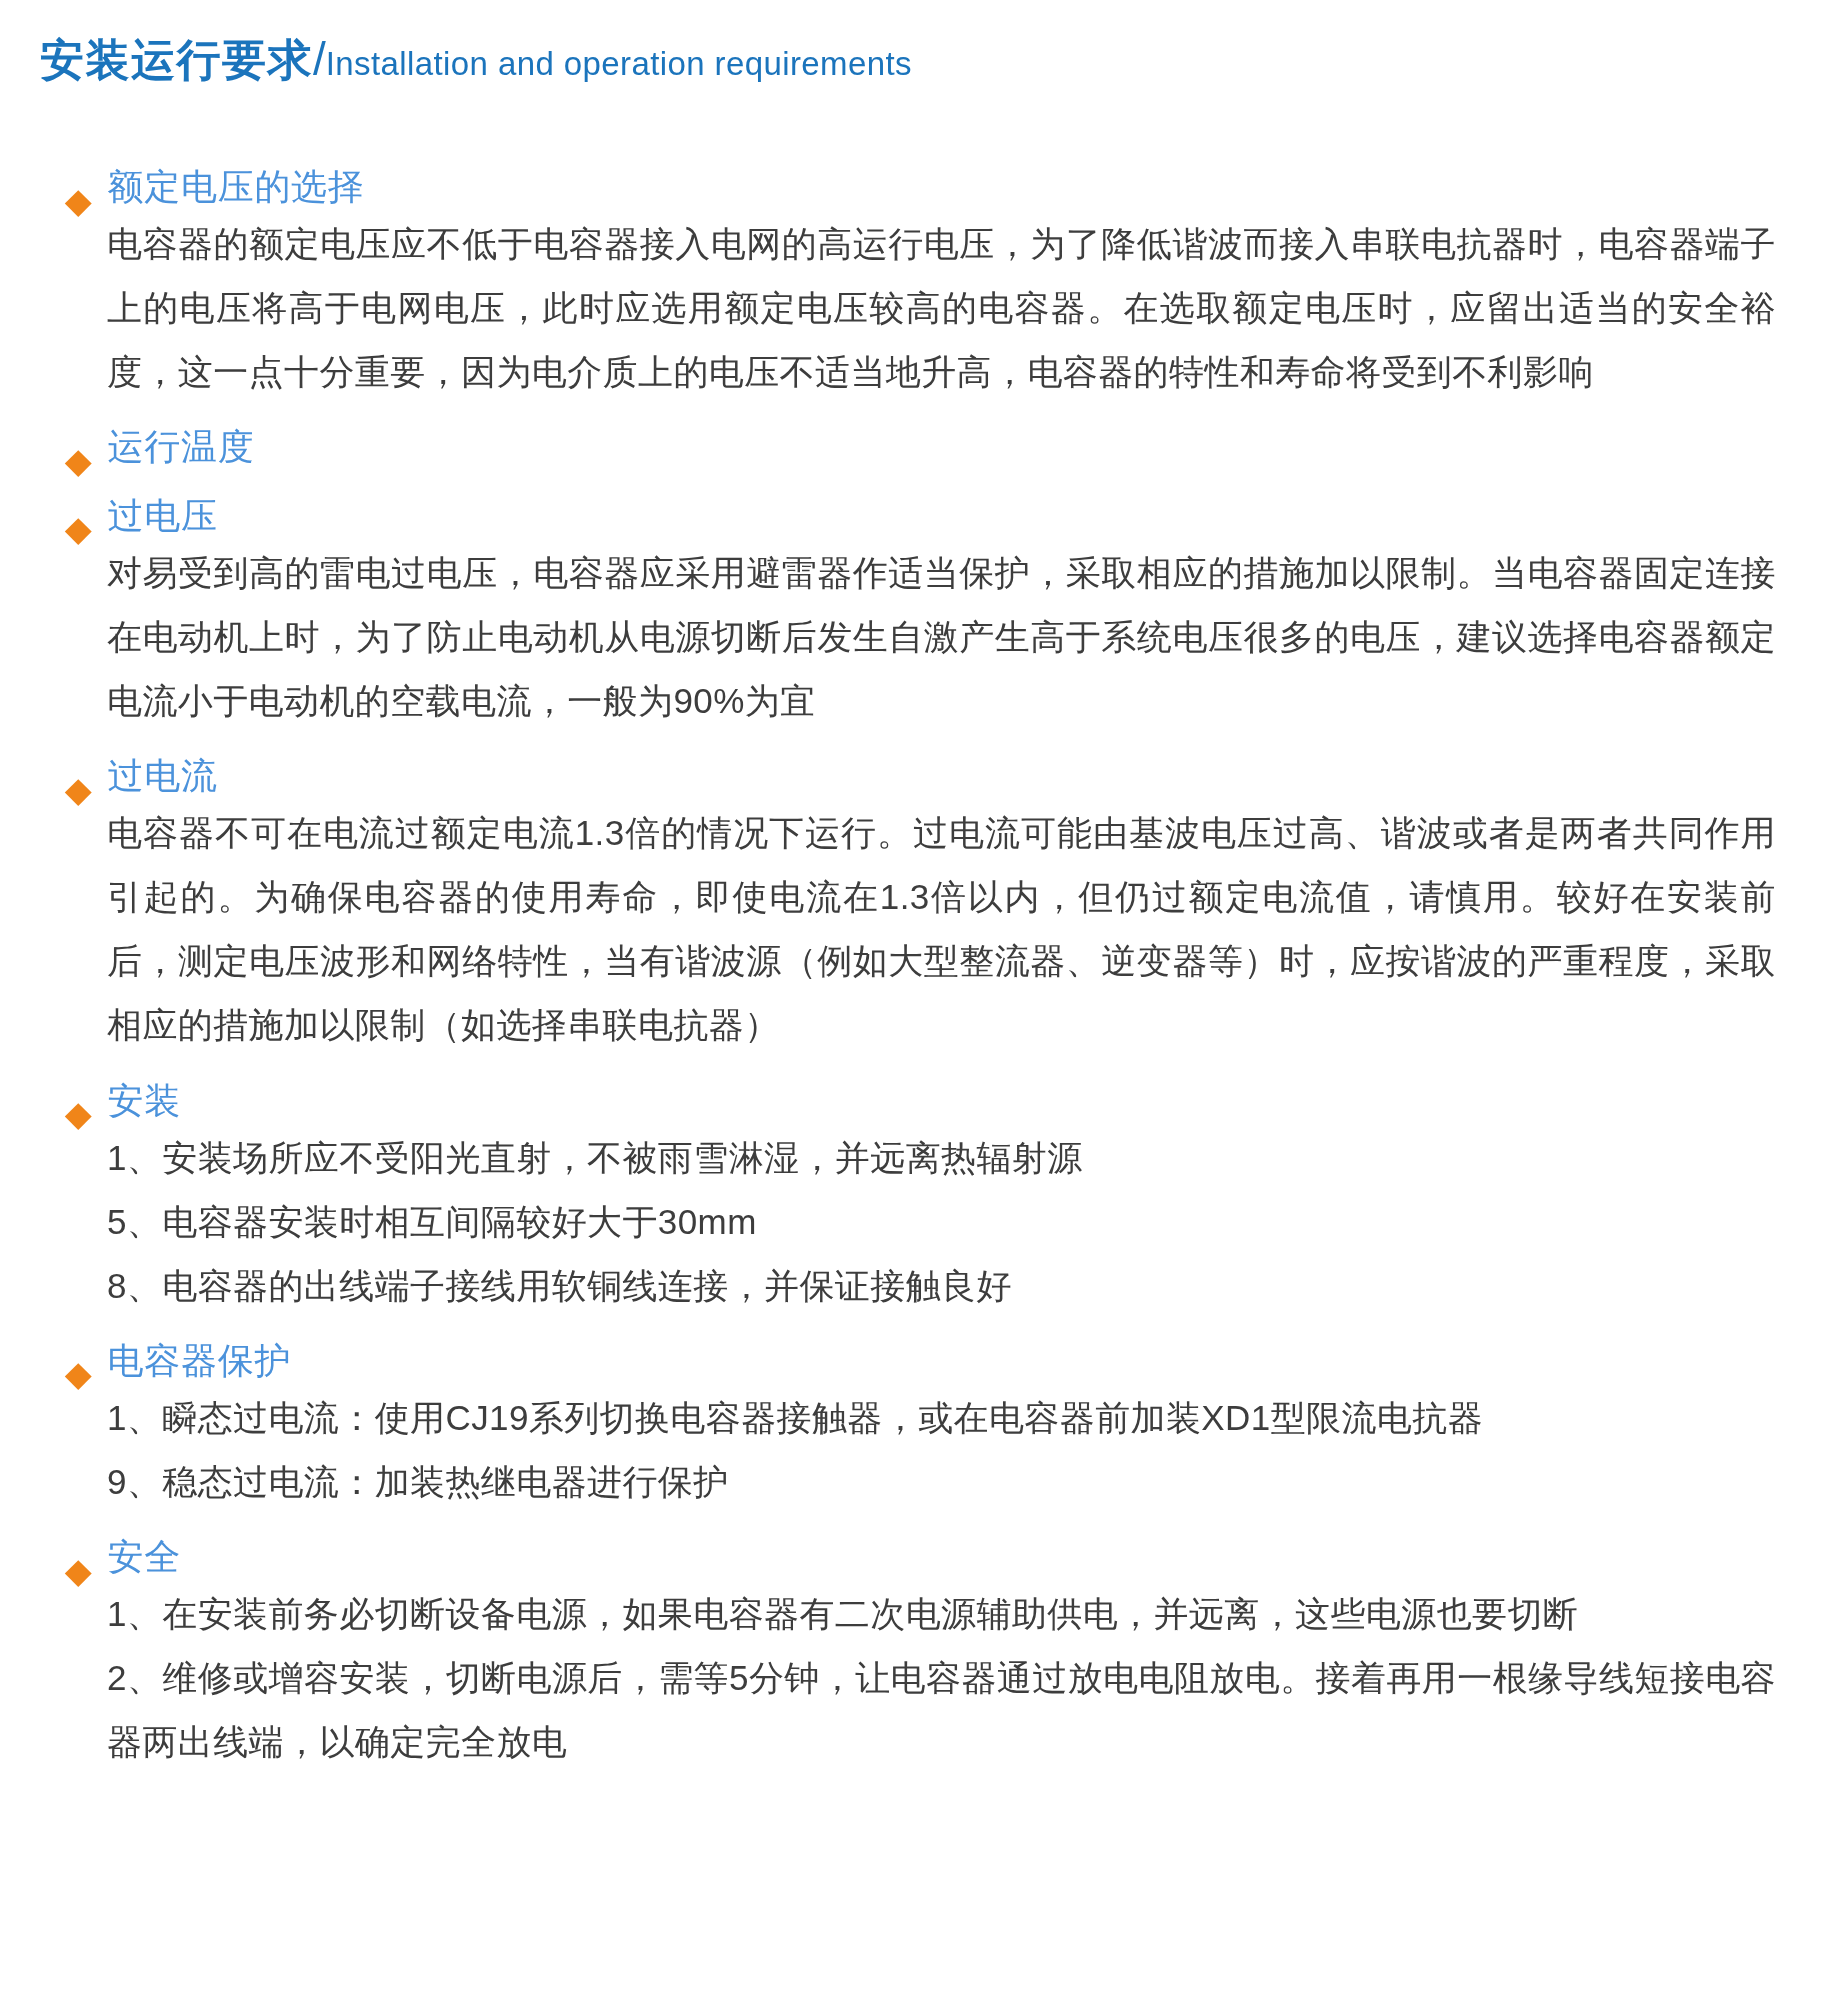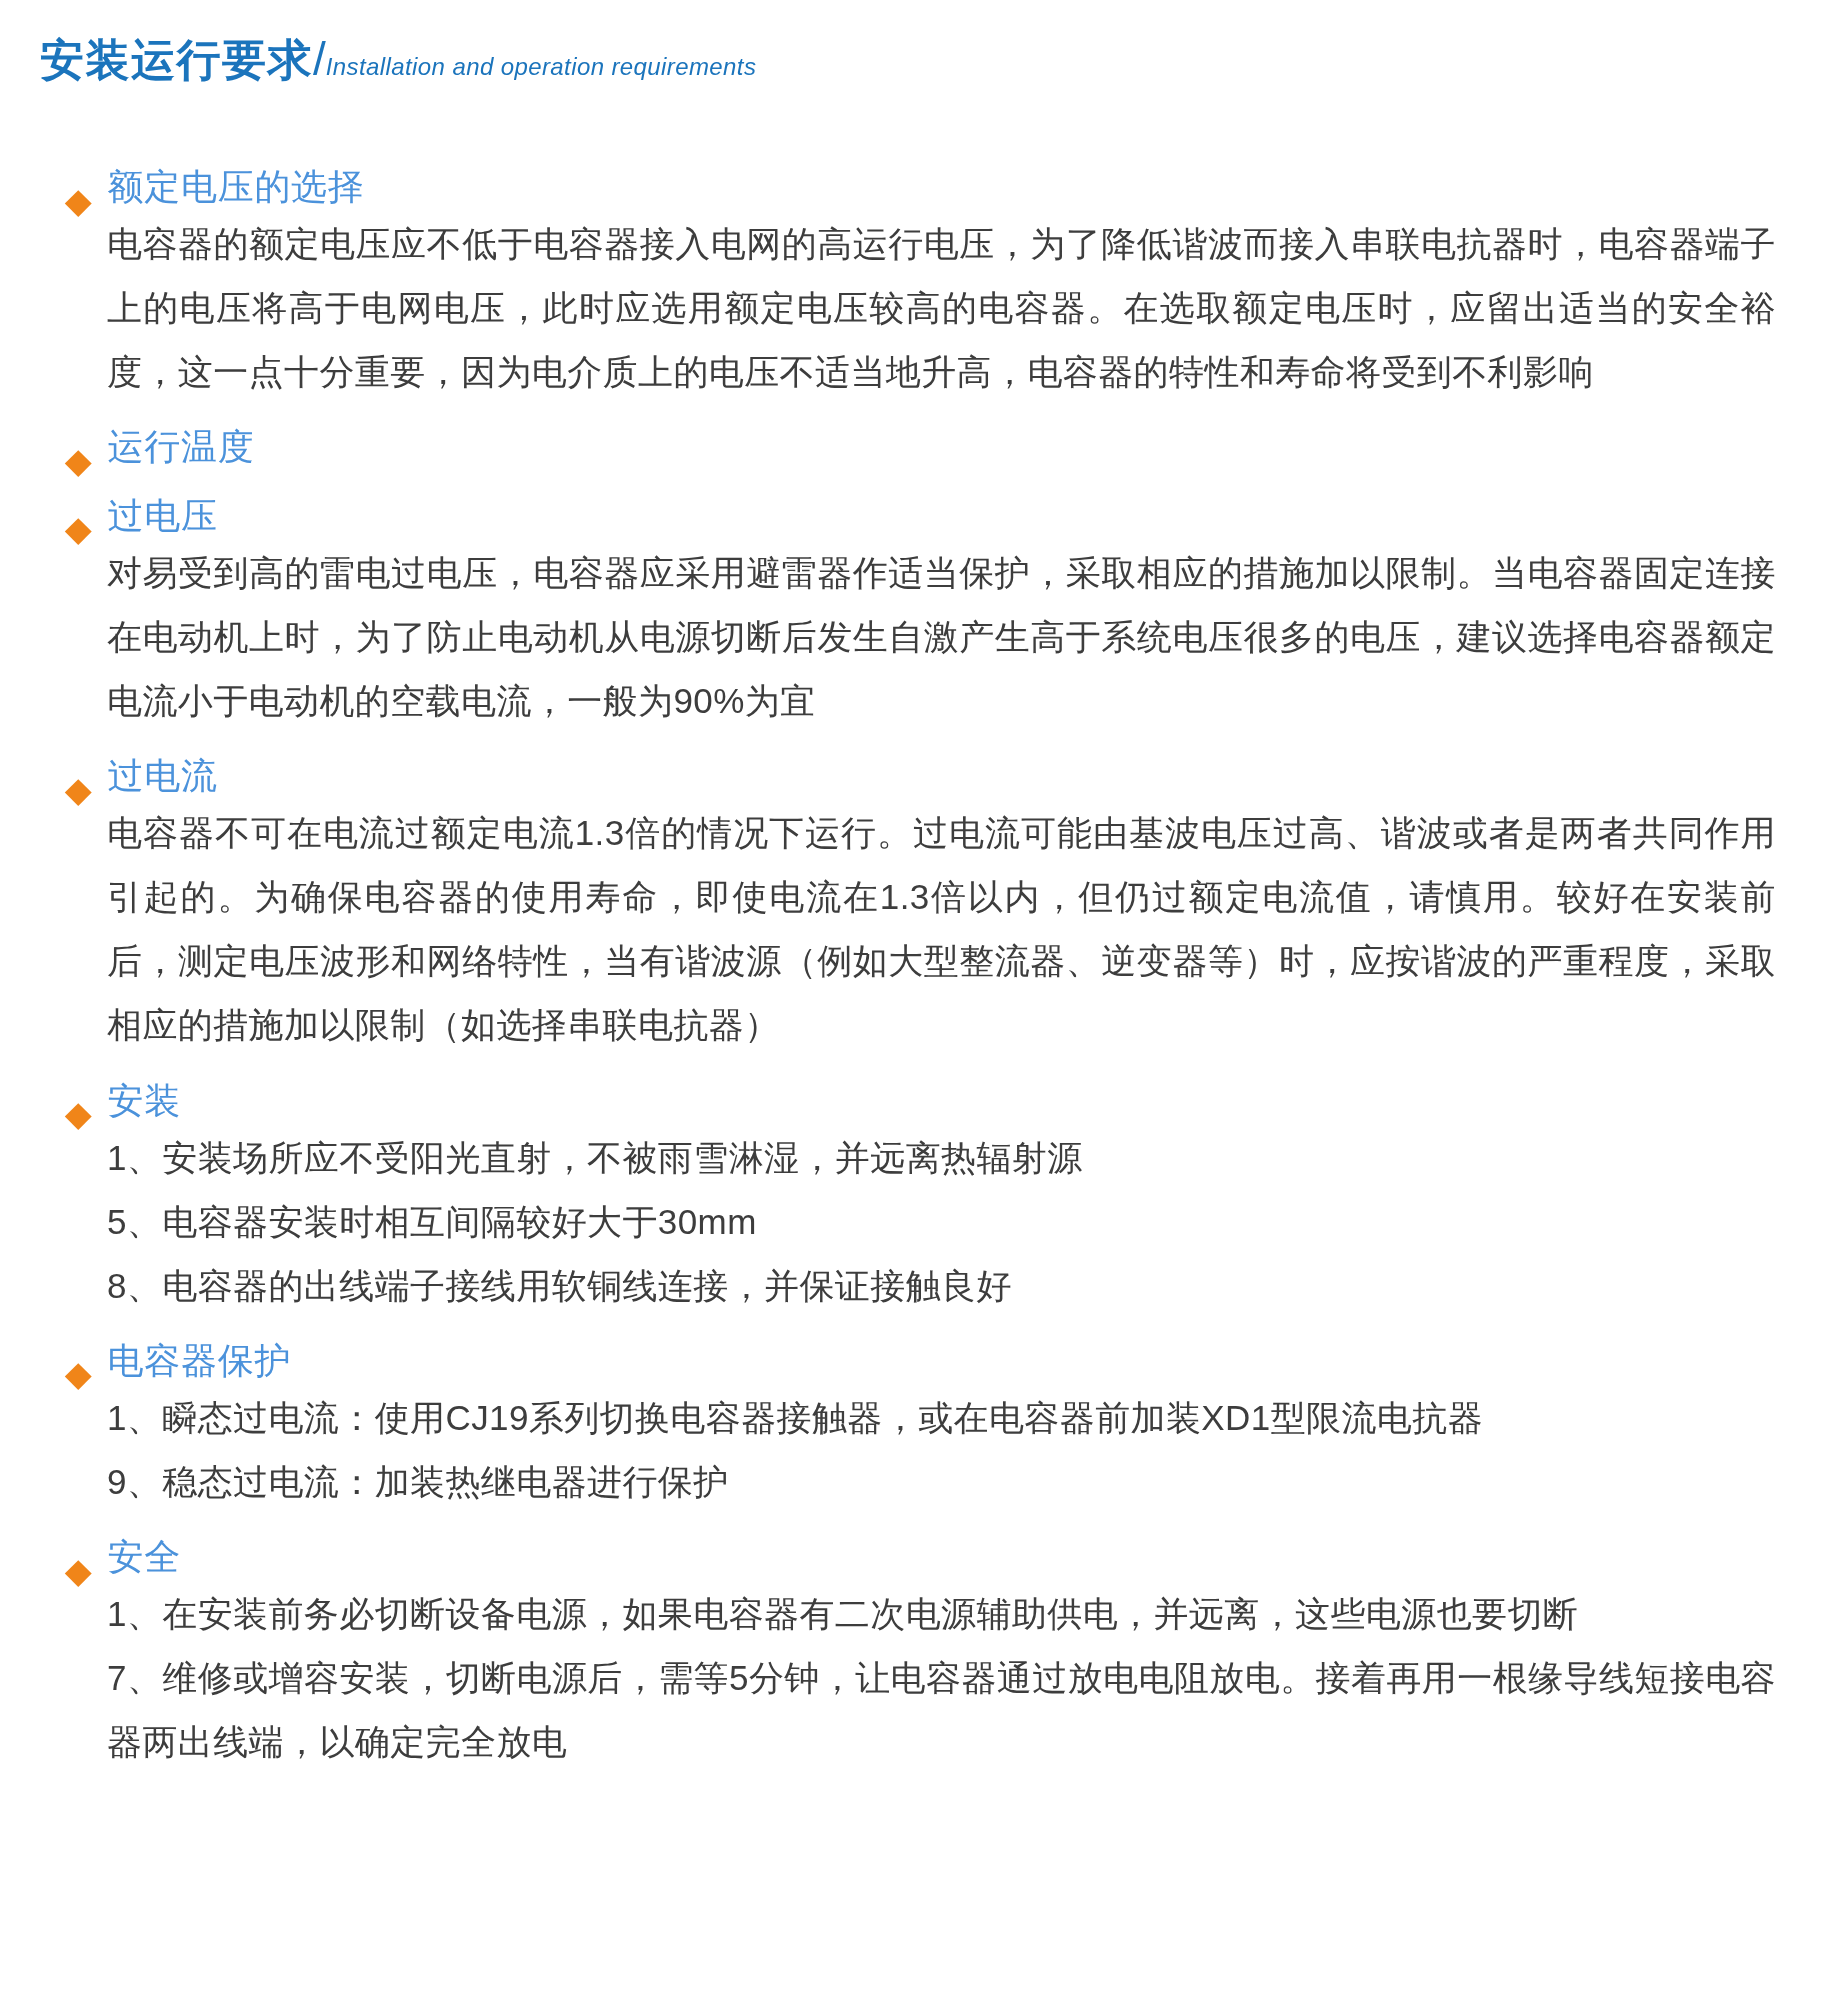--- a/index.html
+++ b/index.html
@@ -31,24 +31,23 @@
   .title-zh{
     font-size:44px;
     font-weight:700;
     letter-spacing:1.5px;
   }
   .title-sep{
     font-size:46px;
     font-weight:500;
   }
   .title-en{
-    font-size:24px;
+    font-size:33px;
     font-weight:500;
     letter-spacing:0.4px;
-    font-style:italic;
   }
   
   .section{margin-top:4.4px;}
   .sec-head{
     display:flex;
     align-items:flex-end;
     margin-left:-42px;
     height:64px;
   }
   .diamond-wrap{
@@ -161,19 +160,19 @@
 
     <section class="section">
       <div class="sec-head">
         <span class="diamond-wrap">
             <span class="diamond"></span>
           </span>
         <h2 class="sec-heading">安全</h2>
       </div>
       <div class="sec-body">
         <p>1、在安装前务必切断设备电源，如果电容器有二次电源辅助供电，并远离，这些电源也要切断</p>
-        <p>7、维修或增容安装，切断电源后，需等5分钟，让电容器通过放电电阻放电。接着再用一根缘导线短接电容器两出线端，以确定完全放电</p>
+        <p>2、维修或增容安装，切断电源后，需等5分钟，让电容器通过放电电阻放电。接着再用一根缘导线短接电容器两出线端，以确定完全放电</p>
       </div>
     </section>
 
   </main>
 </div>
 
 
 </body></html>

